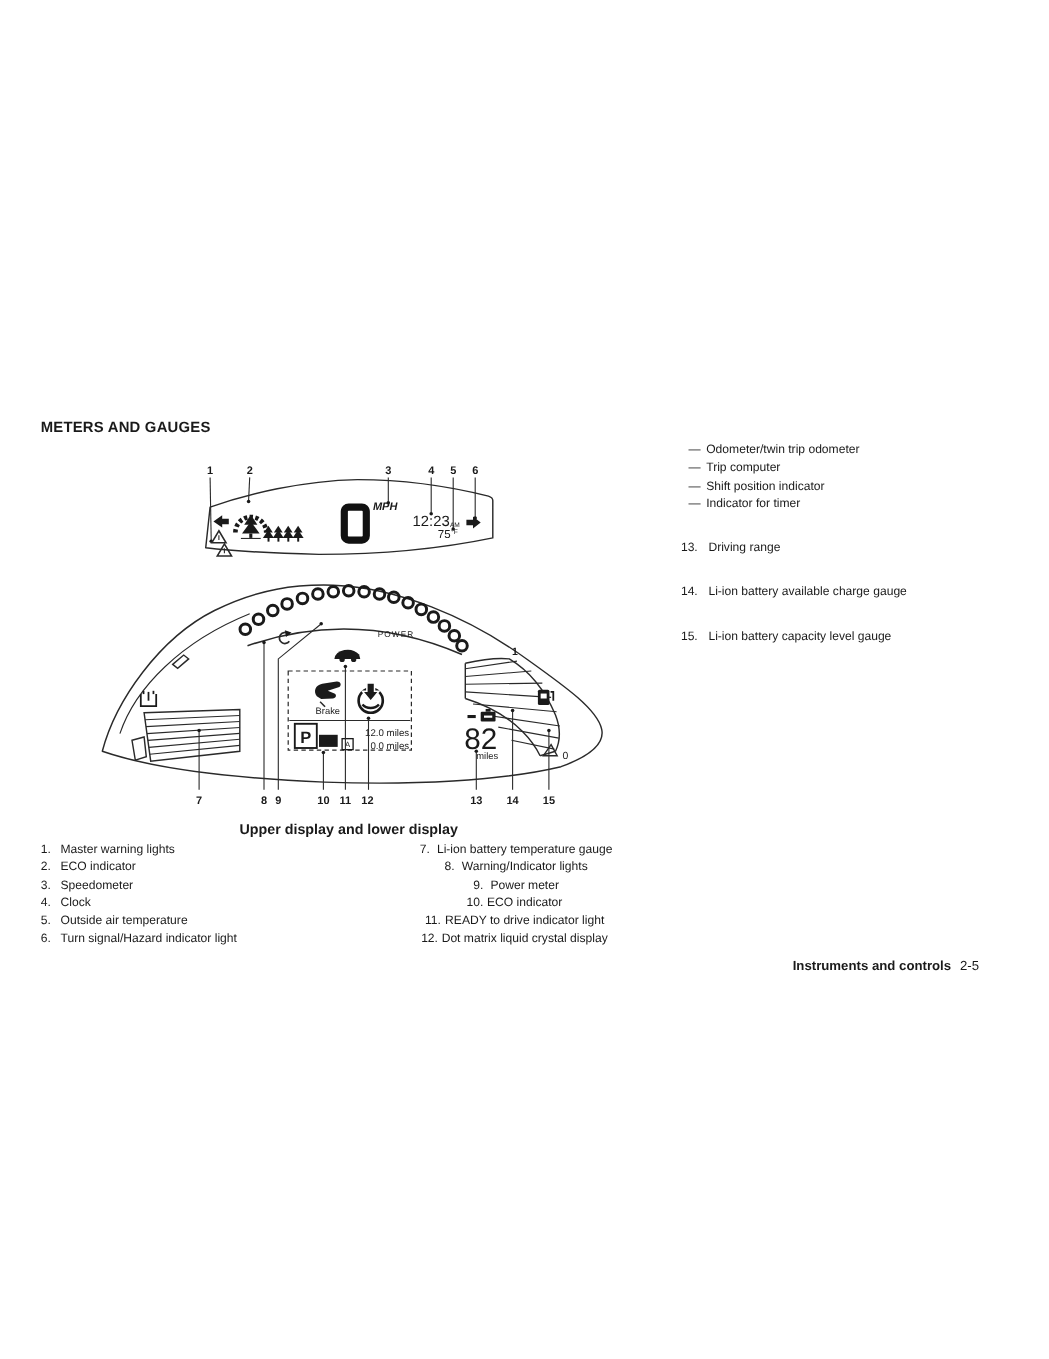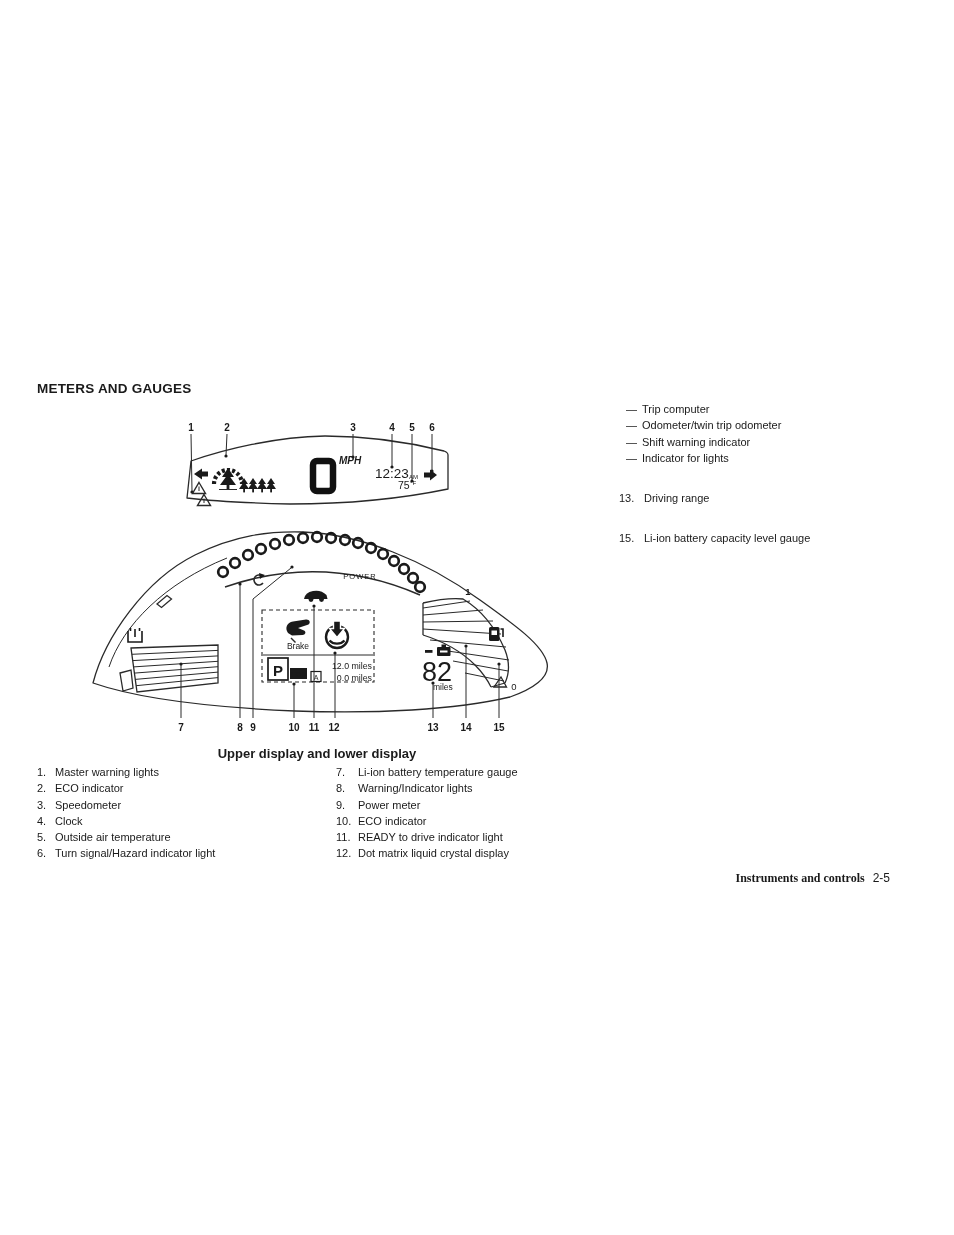--- a/index.html
+++ b/index.html
@@ -10,27 +10,27 @@
   .abs{position:absolute;}
   #doc-title{left:37px;top:381px;font-size:13.5px;font-weight:bold;letter-spacing:.2px;}
   
   #cont-list{left:617px;top:401px;width:300px;font-size:11px;line-height:16.3px;}
   #cont-list .row{white-space:nowrap;}
   #cont-list .dash{display:inline-block;width:16px;padding-left:9px;}
   #cont-list .num{display:inline-block;width:25px;padding-left:2px;margin-top:24px;}
   
   .legend{top:764px;font-size:11px;line-height:16.25px;}
   #legend-left{left:37px;width:280px;}
-  #legend-right{left:336px;width:290px;}
+  #legend-right{left:321px;width:290px;text-align:center;}
   .legend .row{white-space:nowrap;}
   #legend-left .num{display:inline-block;width:18px;}
   #legend-right .num{display:inline-block;width:22px;}
   #caption{left:150px;top:746px;width:334px;text-align:center;font-size:13px;font-weight:bold;}
   #footer{top:871px;left:0;width:890px;text-align:right;font-size:12px;}
-  #footer .sec{font-weight:bold;font-family:Liberation Serif, serif;}
+  #footer .sec{font-weight:bold;}
   #footer .pg{margin-left:8px;}
   svg{position:absolute;overflow:visible;}
   svg text{font-family:"Liberation Sans",sans-serif;fill:#1a1a1a;}
   .callout{font-size:10px;font-weight:bold;text-anchor:middle;}
   .ln{stroke:#2a2a2a;stroke-width:1;fill:none;}
   .outline{stroke:#2a2a2a;stroke-width:1.3;fill:none;stroke-linejoin:round;}
   .thin{stroke:#2a2a2a;stroke-width:1;fill:none;}
   .blk{fill:#1a1a1a;stroke:none;}
 </style>
 </head>
@@ -112,25 +112,26 @@
 
     <text x="225" y="73" font-size="13.5">12:23</text>
     <text x="259" y="74" font-size="6">AM</text>
     <text x="248" y="84" font-size="10.5">75</text>
     <text x="260" y="80" font-size="6">°F</text>
 
     <polygon class="blk" points="274,67.5 280,67.5 280,64.5 287,70 280,75.5 280,72.5 274,72.5"></polygon>
   </svg>
 
   <div class="abs" id="cont-list">
+    <div class="row"><span class="dash">—</span><span>Odometer/twin trip odometer</span></div>
     <div class="row"><span class="dash">—</span><span>Trip computer</span></div>
-    <div class="row"><span class="dash">—</span><span>Odometer/twin trip odometer</span></div>
-    <div class="row"><span class="dash">—</span><span>Shift warning indicator</span></div>
-    <div class="row"><span class="dash">—</span><span>Indicator for lights</span></div>
+    <div class="row"><span class="dash">—</span><span>Shift position indicator</span></div>
+    <div class="row"><span class="dash">—</span><span>Indicator for timer</span></div>
     <div class="row"><span class="num">13.</span><span>Driving range</span></div>
+    <div class="row"><span class="num">14.</span><span>Li-ion battery available charge gauge</span></div>
     <div class="row"><span class="num">15.</span><span>Li-ion battery capacity level gauge</span></div>
   </div>
 
   <svg class="abs" id="lower-svg" style="left:85px;top:525px" width="475" height="215" viewBox="0 0 475 215">
 
     <path class="outline" d="M8,158 C20,112 60,55 110,30 C150,10 185,6 218,7 C275,9 340,35 395,75 C430,100 458,120 462,138 C465,152 450,163 425,172 C370,185 290,189 210,186 C140,183 60,176 8,158 Z"></path>
     <path class="thin" d="M24,142 C38,100 80,58 142,33"></path>
 
     <g fill="none" stroke="#1a1a1a" stroke-width="2.7">
       <circle cx="138" cy="47" r="4.8"></circle>

